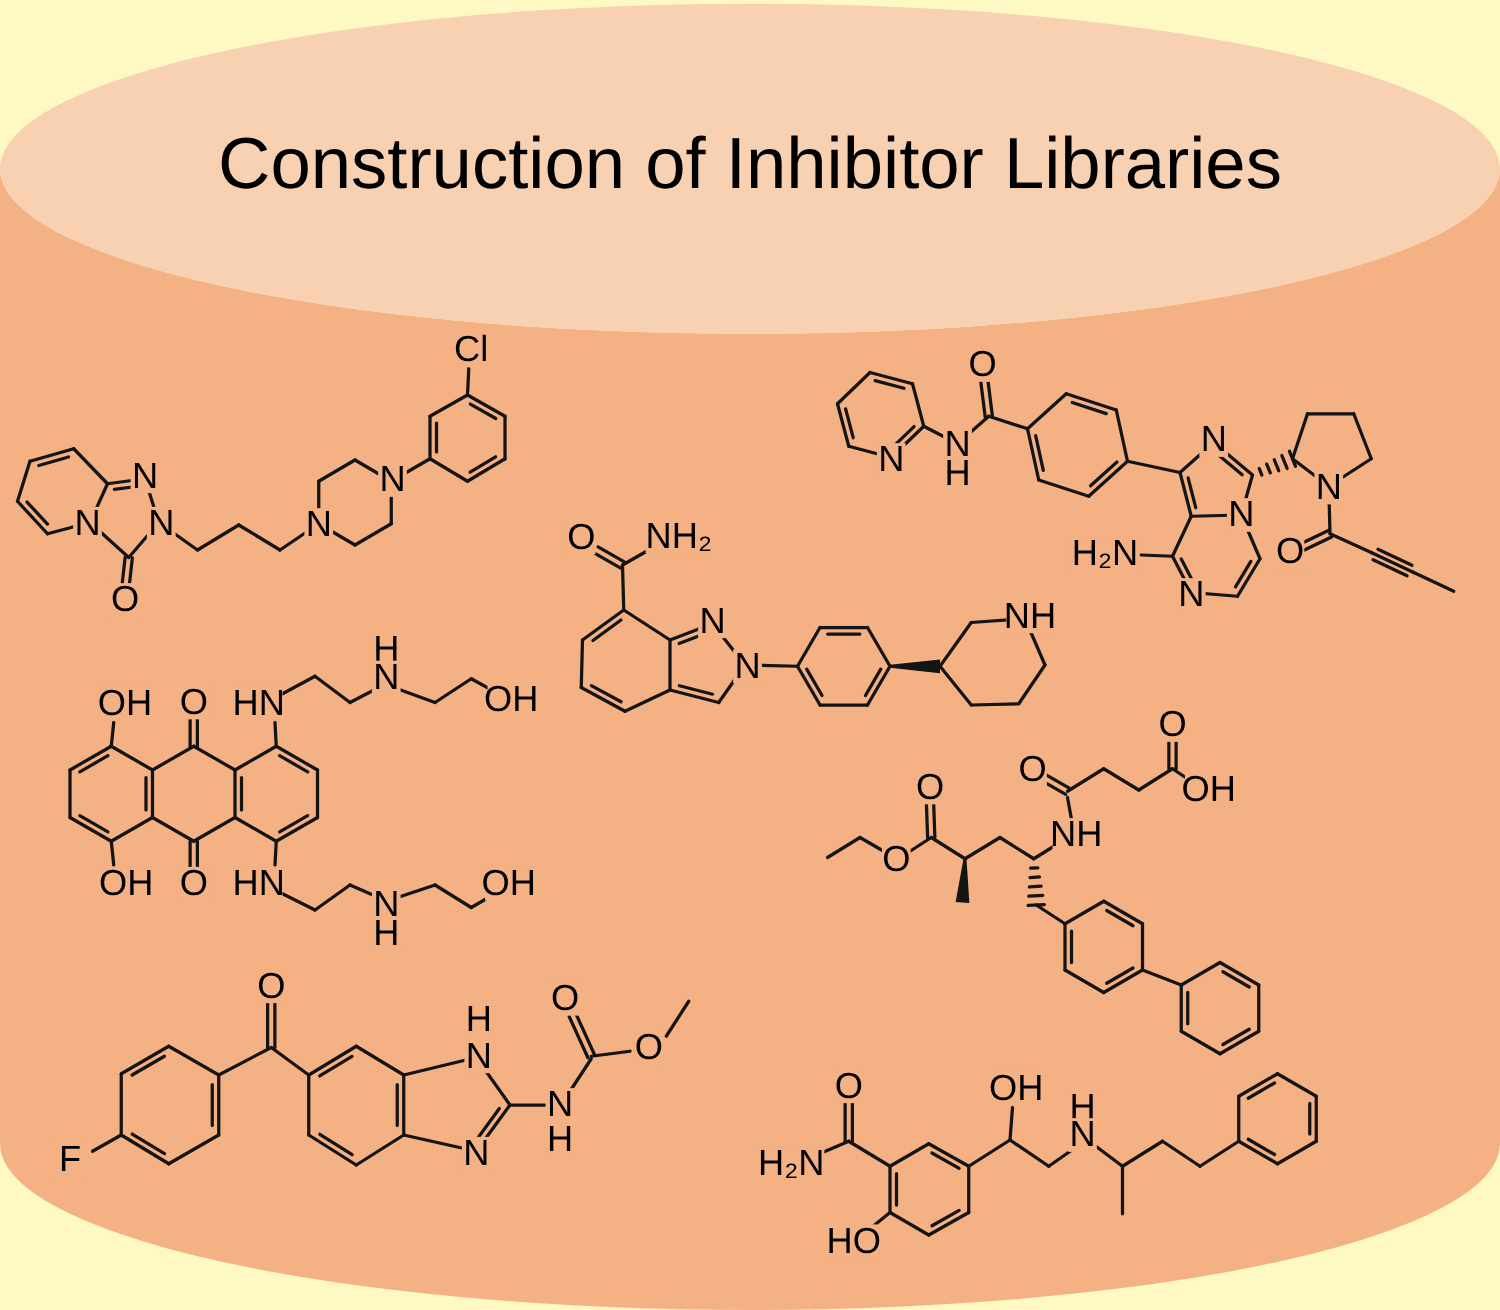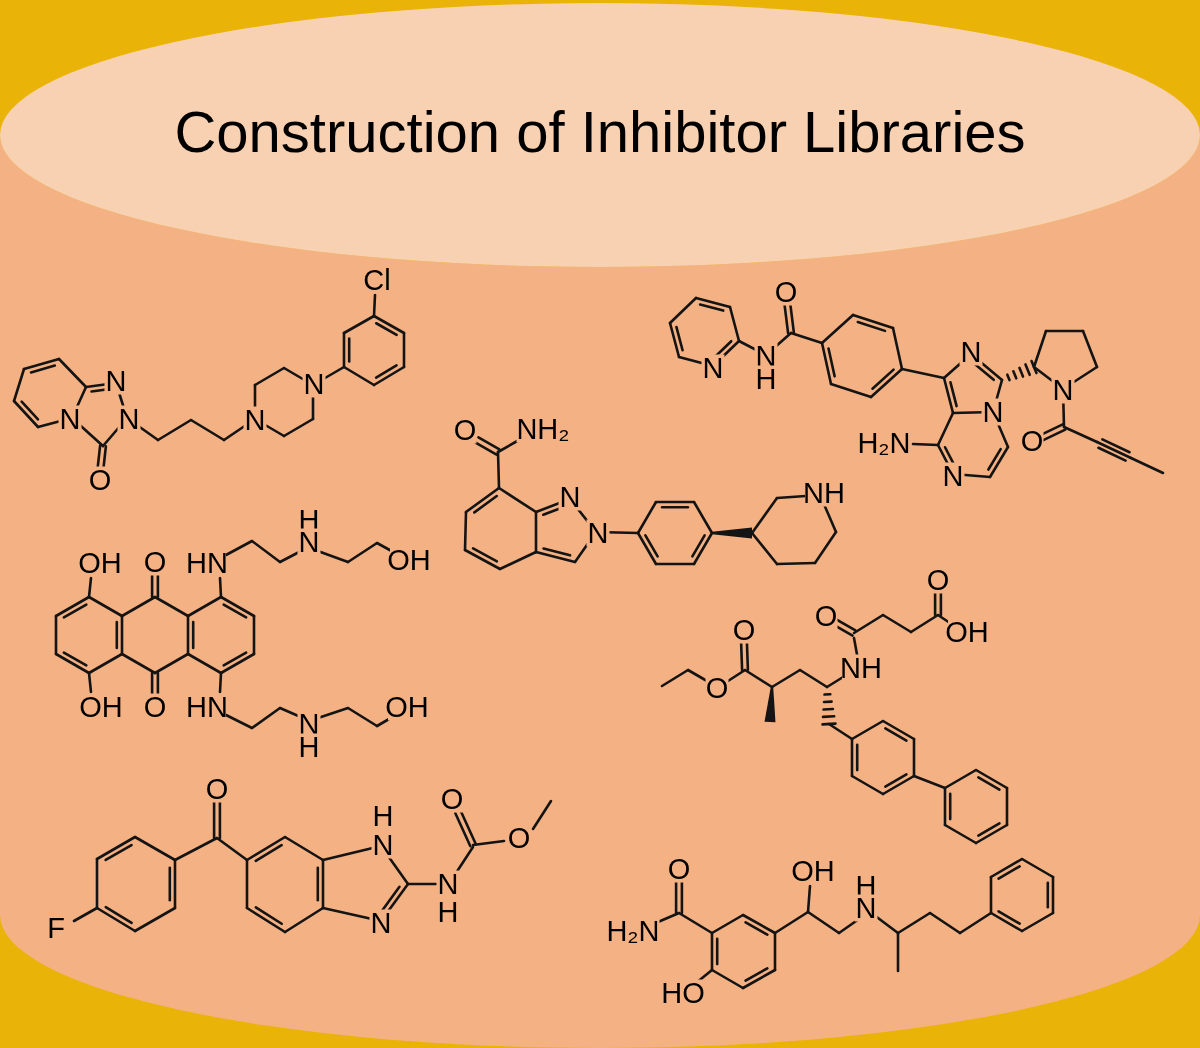--- a/index.html
+++ b/index.html
@@ -1,16 +1,16 @@
 <!DOCTYPE html>
 <html style="--bond: #141414; --ink: #000000;"><head>
 <meta charset="utf-8">
 <style>
   html,body{margin:0;padding:0;background:#ffffff;}
-  #stage{position:relative;width:1200px;height:1048px;background:#eab308;overflow:hidden;}
+  #stage{position:relative;width:1200px;height:1048px;background:#fef9c3;overflow:hidden;}
   svg{display:block;}
   .bond{stroke:var(--bond,#141414);stroke-width:2.6;stroke-linecap:round;fill:none;}
   .fillb{fill:var(--bond,#141414);stroke:none;}
   .alabel{font:400 29px "Liberation Sans","DejaVu Sans",sans-serif;fill:var(--ink,#000);}
   .title{font:400 58px "Liberation Sans","DejaVu Sans",sans-serif;fill:var(--ink,#000);}
 </style>
 </head>
 <body>
 
 <div id="stage">

